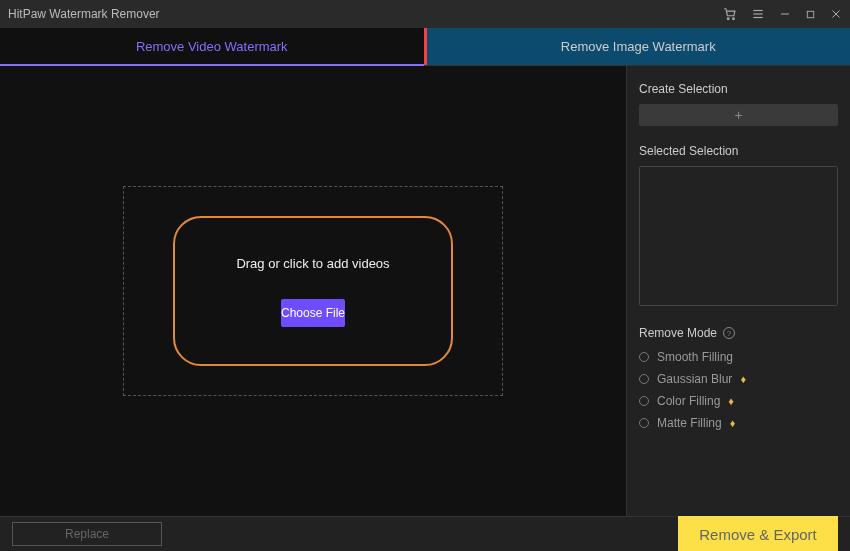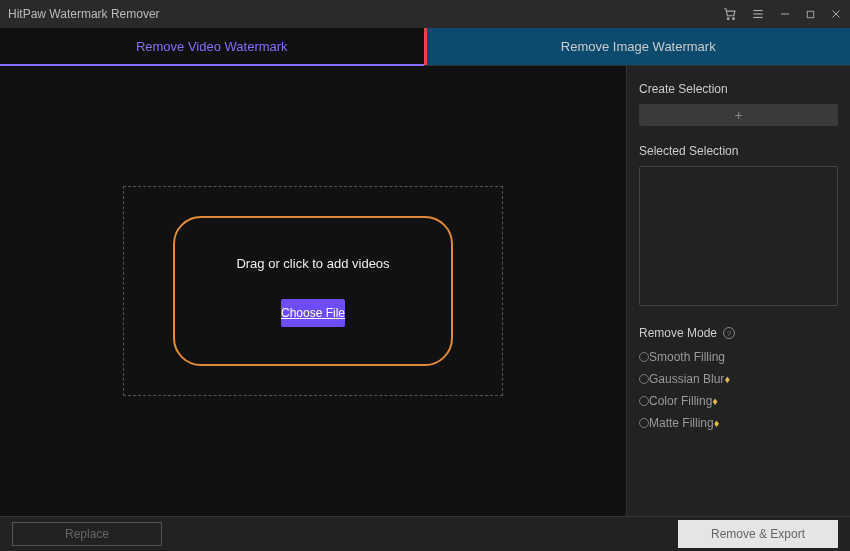--- a/index.html
+++ b/index.html
@@ -106,21 +106,20 @@
   font-size: 13px;
 }
 .choose-btn {
   background: #6f4cff;
   color: #fff;
   border: none;
   padding: 7px 0;
   font-size: 12px;
   cursor: pointer;
   border-radius: 2px;
-  text-decoration: underline;
 }
 
 
 .sidebar-label {
   color: #ccc;
   font-size: 12px;
   margin-bottom: 8px;
   display: block;
 }
 .create-selection-bar {
@@ -154,20 +153,21 @@
   display: inline-flex;
   align-items: center;
   justify-content: center;
   font-size: 8px;
   color: #888;
 }
 .mode-options { display: flex; flex-direction: column; gap: 8px; }
 .mode-option {
   display: flex;
   align-items: center;
+  gap: 8px;
   font-size: 12px;
   color: #999;
   cursor: pointer;
 }
 .radio {
   width: 10px; height: 10px;
   border: 1px solid #777;
   border-radius: 50%;
   flex-shrink: 0;
 }
@@ -192,25 +192,25 @@
   height: 24px;
   border: 1px solid #555;
   background: transparent;
   color: #666;
   font-size: 12px;
   cursor: pointer;
 }
 .footer-spacer { flex: 1; }
 .export-btn {
   width: 160px;
-  height: 28px;
-  background: #e5e5e5;
+  height: 36px;
+  background: #fde047;
   border: none;
   color: #666;
-  font-size: 12px;
+  font-size: 15px;
   cursor: pointer;
 }
 </style>
 </head>
 <body>
 
 <div class="titlebar">
   <span class="titlebar-title">HitPaw Watermark Remover</span>
   <div class="titlebar-controls">
     <span>

